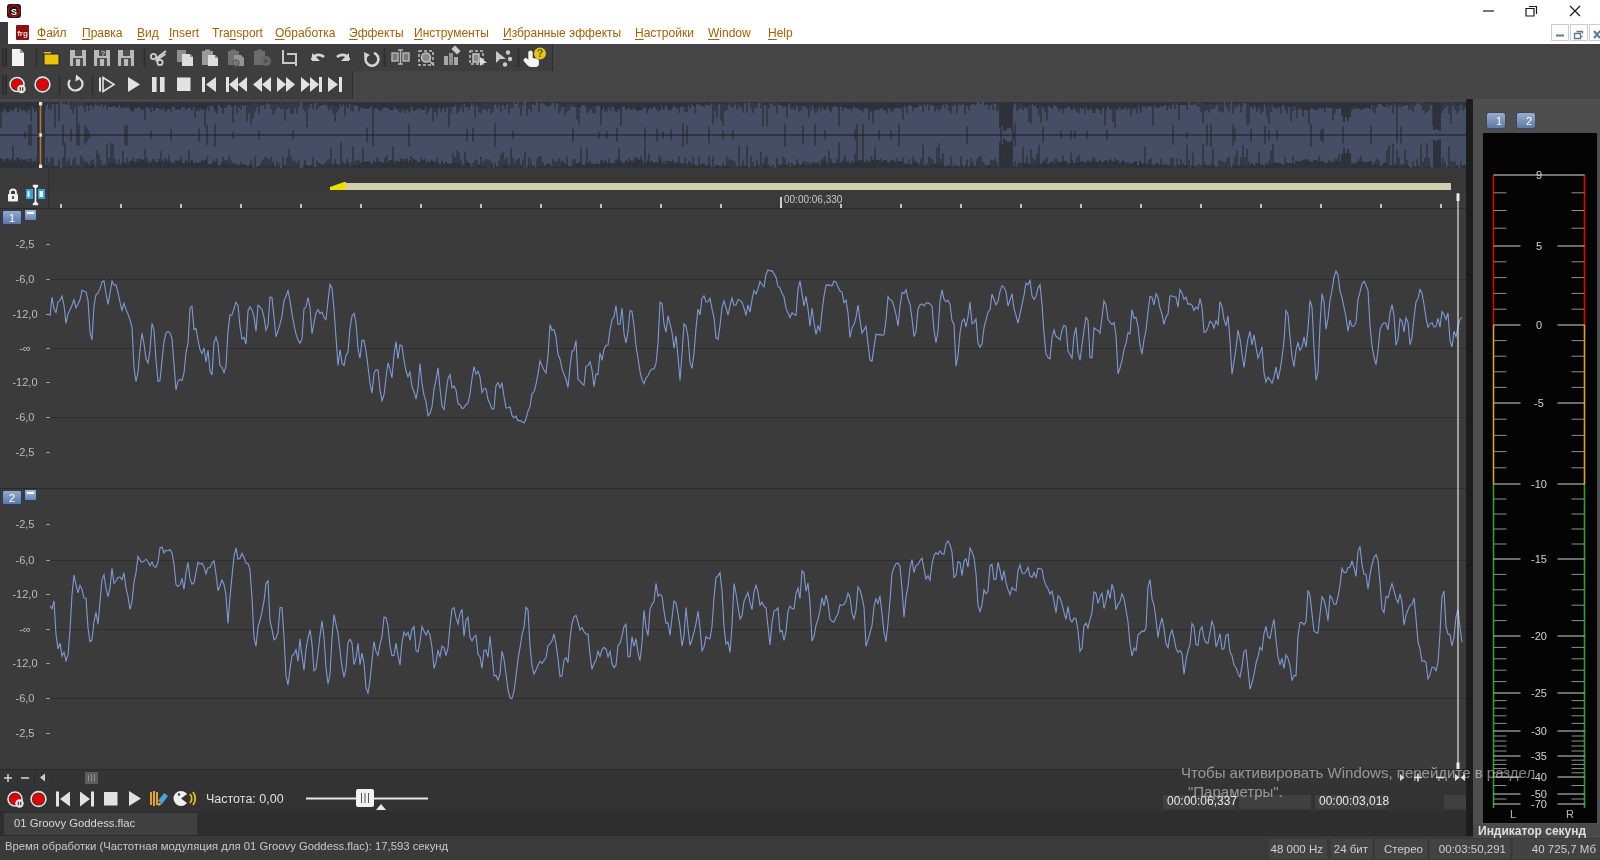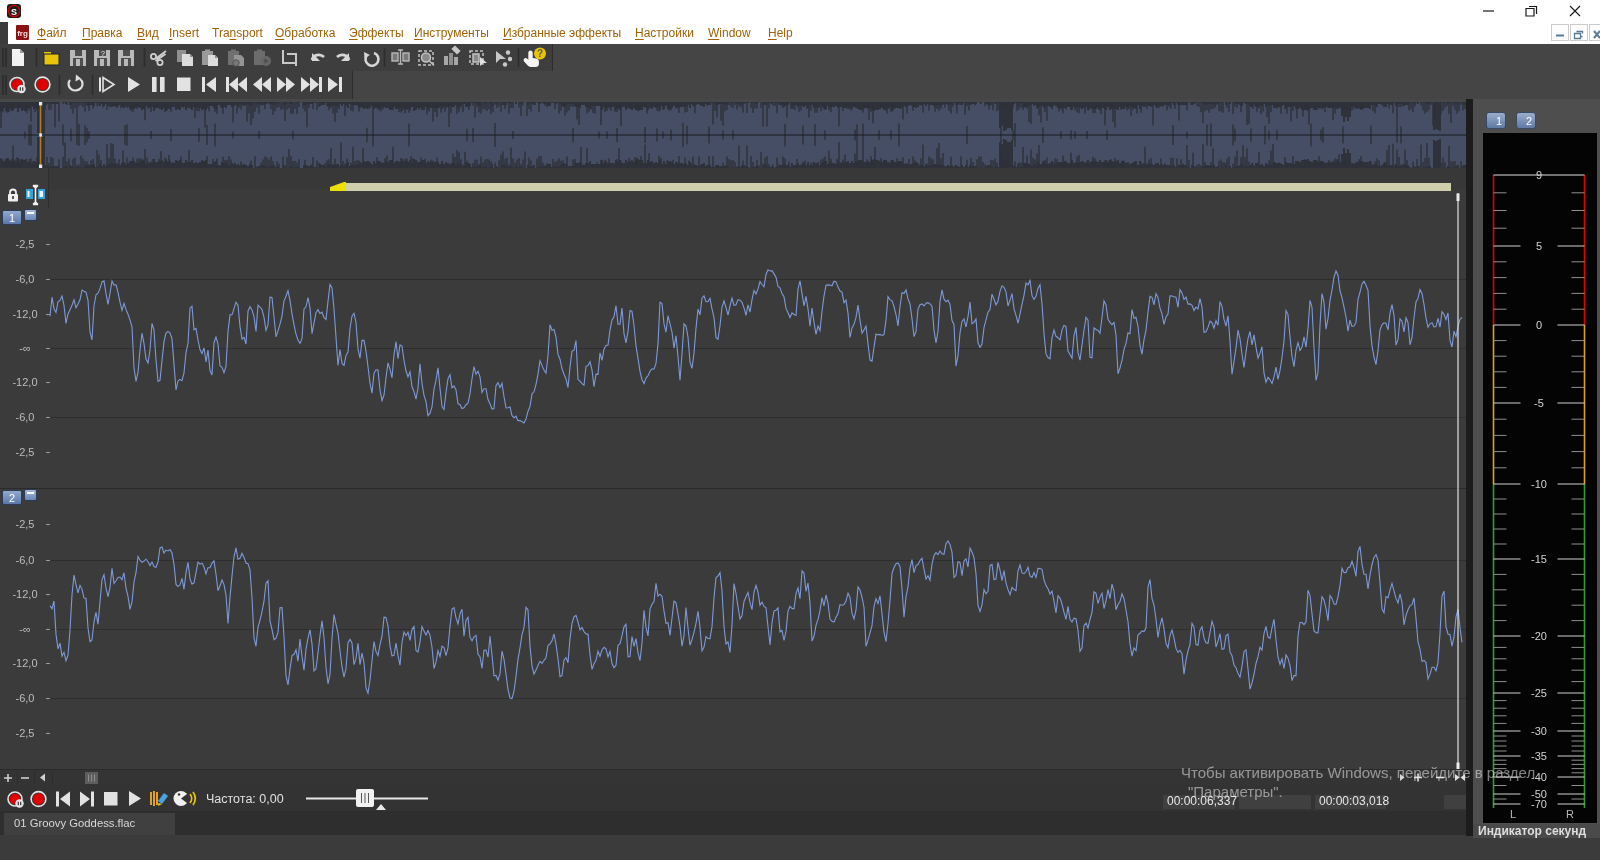--- a/index.html
+++ b/index.html
@@ -36,21 +36,21 @@
 background:linear-gradient(#93aacf,#5a78a8);color:#fff;font-size:11px;text-align:center;line-height:14px}
 .minbtn{position:absolute;width:13px;height:12px;border:1px solid #2c3c58;border-radius:2px;
 background:linear-gradient(#a6b8d4,#6888b4)}
 .minbtn:after{content:"";position:absolute;left:2px;top:2px;width:7px;height:2px;background:#fff}
 
 #scrollrow{left:0;top:769px;width:1466px;height:16px;background:#343434;border-top:1px solid #2a2a2a}
 #timerow{left:0;top:785px;width:1466px;height:26px;background:#333}
 .tbox{position:absolute;top:10px;height:14px;background:#404040;
 color:#e8e8e8;font-size:12px;text-align:right;padding:0 4px;line-height:13px}
 #tabrow{left:0;top:811px;width:1466px;height:24px;background:#2e2e2e}
-#tab1{position:absolute;left:4px;top:2px;width:171px;height:22px;background:#404040;
+#tab1{position:absolute;left:4px;top:2px;width:193px;height:22px;background:#404040;
 color:#d8d8d8;font-size:11.3px;line-height:21px;padding-left:10px}
 #status{left:0;top:835px;width:1600px;height:25px;background:#3a3a3a;border-top:1px solid #2b2b2b;
 color:#c9c9c9;font-size:11.3px}
 .scell{position:absolute;top:3px;height:20px;background:#434343;color:#cfcfcf;
 font-size:11.5px;text-align:right;line-height:20px;padding-right:4px}
 
 #rborder{left:1466px;top:99px;width:7px;height:737px;background:#1c1c1c}
 #rpanel{left:1473px;top:99px;width:127px;height:737px;background:#4e4e4e}
 #meter{left:1483px;top:133px;width:114px;height:690px;background:#040404}
 .mtab{position:absolute;width:20px;height:17px;border:1px solid #3a4a66;border-radius:3px;
@@ -290,20 +290,27 @@
  </svg>
 </div>
 <div class="abs" style="left:1466px;top:99px;width:7px;height:69px;background:#1c1c1c"></div>
 
 <div class="abs" id="marker">
  <div class="abs" id="loopbar"></div>
  <svg style="left:330px;top:14px" width="20" height="10">
         <path d="M0 9V5L14 0h2v9z" fill="#ede000"></path>
       </svg>
 </div>
+<div class="abs" id="ruler">
+ <svg style="left:0;top:0" width="1466" height="19">
+  <path d="M61 14V18M121 14V18M181 14V18M241 14V18M301 14V18M361 14V18M421 14V18M481 14V18M541 14V18M601 14V18M661 14V18M721 14V18M781 14V18M841 14V18M901 14V18M961 14V18M1021 14V18M1081 14V18M1141 14V18M1201 14V18M1261 14V18M1321 14V18M1381 14V18M1441 14V18" stroke="#cfcfcf" stroke-width="1.8"></path>
+  <path d="M781 7V18" stroke="#d8d8d8" stroke-width="1.8"></path>
+  <text x="784" y="12.5" font-size="10" fill="#c8c8c8">00:00:06,330</text>
+ </svg>
+</div>
 <div class="abs" id="corner">
  <svg style="left:6px;top:20px" width="14" height="14">
   <rect x="2" y="6" width="10" height="7.5" rx="1" fill="#f0f0f0"></rect>
   <path d="M4 6V4.5a3 3 0 0 1 6 0V6" stroke="#f0f0f0" stroke-width="1.8" fill="none"></path>
   <rect x="6" y="8" width="2" height="3" fill="#555"></rect>
  </svg>
  <svg style="left:26px;top:16px" width="20" height="22">
   <rect x="0" y="5" width="7" height="10" fill="#35a3d8"></rect>
   <rect x="12" y="5" width="7" height="10" fill="#35a3d8"></rect>
   <rect x="1.5" y="7" width="2" height="6" fill="#eaf6fc"></rect>
@@ -423,20 +430,28 @@
   <path d="M76 25l5-6 5 6z" fill="#e8e8e8"></path>
  </svg>
  <div class="tbox" style="left:1163px;width:72px">00:00:06,337</div>
  <div class="tbox" style="left:1239px;width:72px"></div>
  <div class="tbox" style="left:1315px;width:71px">00:00:03,018</div>
  <div class="tbox" style="left:1444px;width:72px">2:1</div>
 </div>
 <div class="abs" id="tabrow">
       <div id="tab1">01 Groovy Goddess.flac</div>
     </div>
+<div class="abs" id="status">
+ <div style="position:absolute;left:5px;top:4px">Время обработки (Частотная модуляция для 01 Groovy Goddess.flac):  17,593 секунд</div>
+ <div class="scell" style="left:1269px;width:58px">48 000 Hz</div>
+ <div class="scell" style="left:1331px;width:41px">24 бит</div>
+ <div class="scell" style="left:1375px;width:52px">Стерео</div>
+ <div class="scell" style="left:1430px;width:80px">00:03:50,291</div>
+ <div class="scell" style="left:1513px;width:87px">40 725,7 Мб</div>
+</div>
 
 <div class="abs" id="rborder"></div>
 <div class="abs" id="rpanel"></div>
 <div class="mtab" style="left:1486px;top:112px">1</div>
 <div class="mtab" style="left:1516px;top:112px">2</div>
 <div class="abs" id="meter"></div>
 <svg style="left:1466px;top:99px;width:134px;height:737px" viewBox="1466 99 134 737">
  <path d="M1493.5 175.0V325.0" stroke="#e00000" stroke-width="1.6"></path>
       <path d="M1584.5 175.0V325.0" stroke="#e00000" stroke-width="1.6"></path>
       <path d="M1493.5 325.0V484.0" stroke="#e2a21a" stroke-width="1.6"></path>

